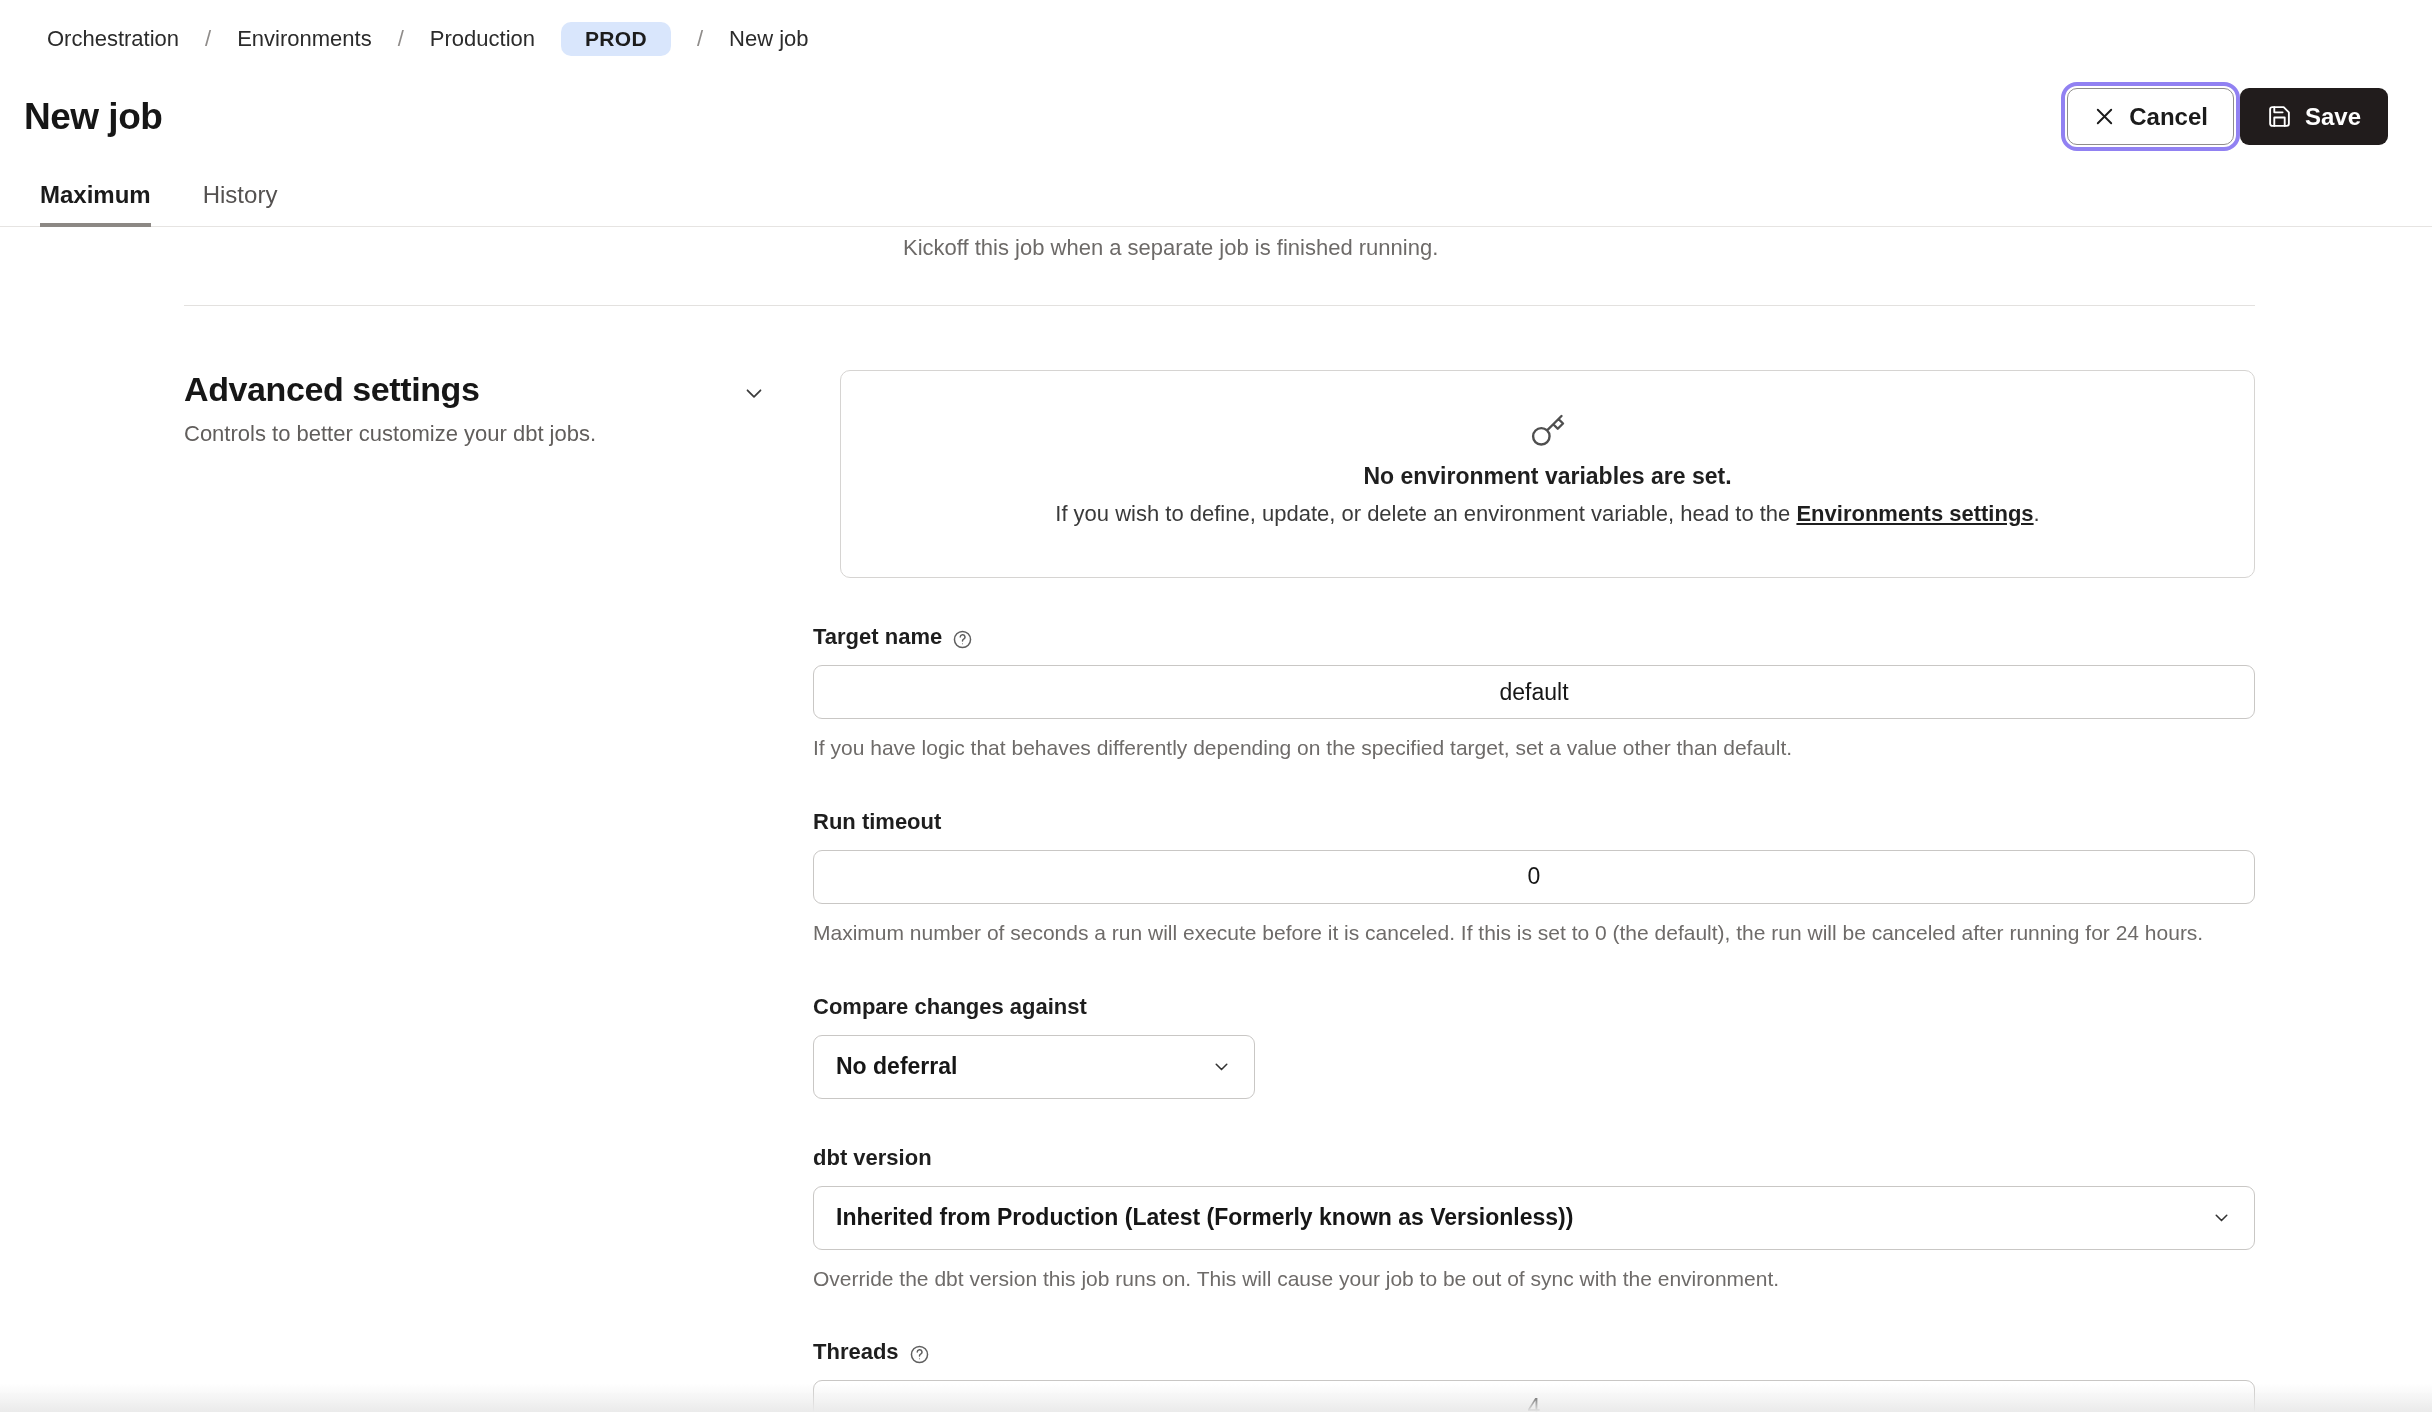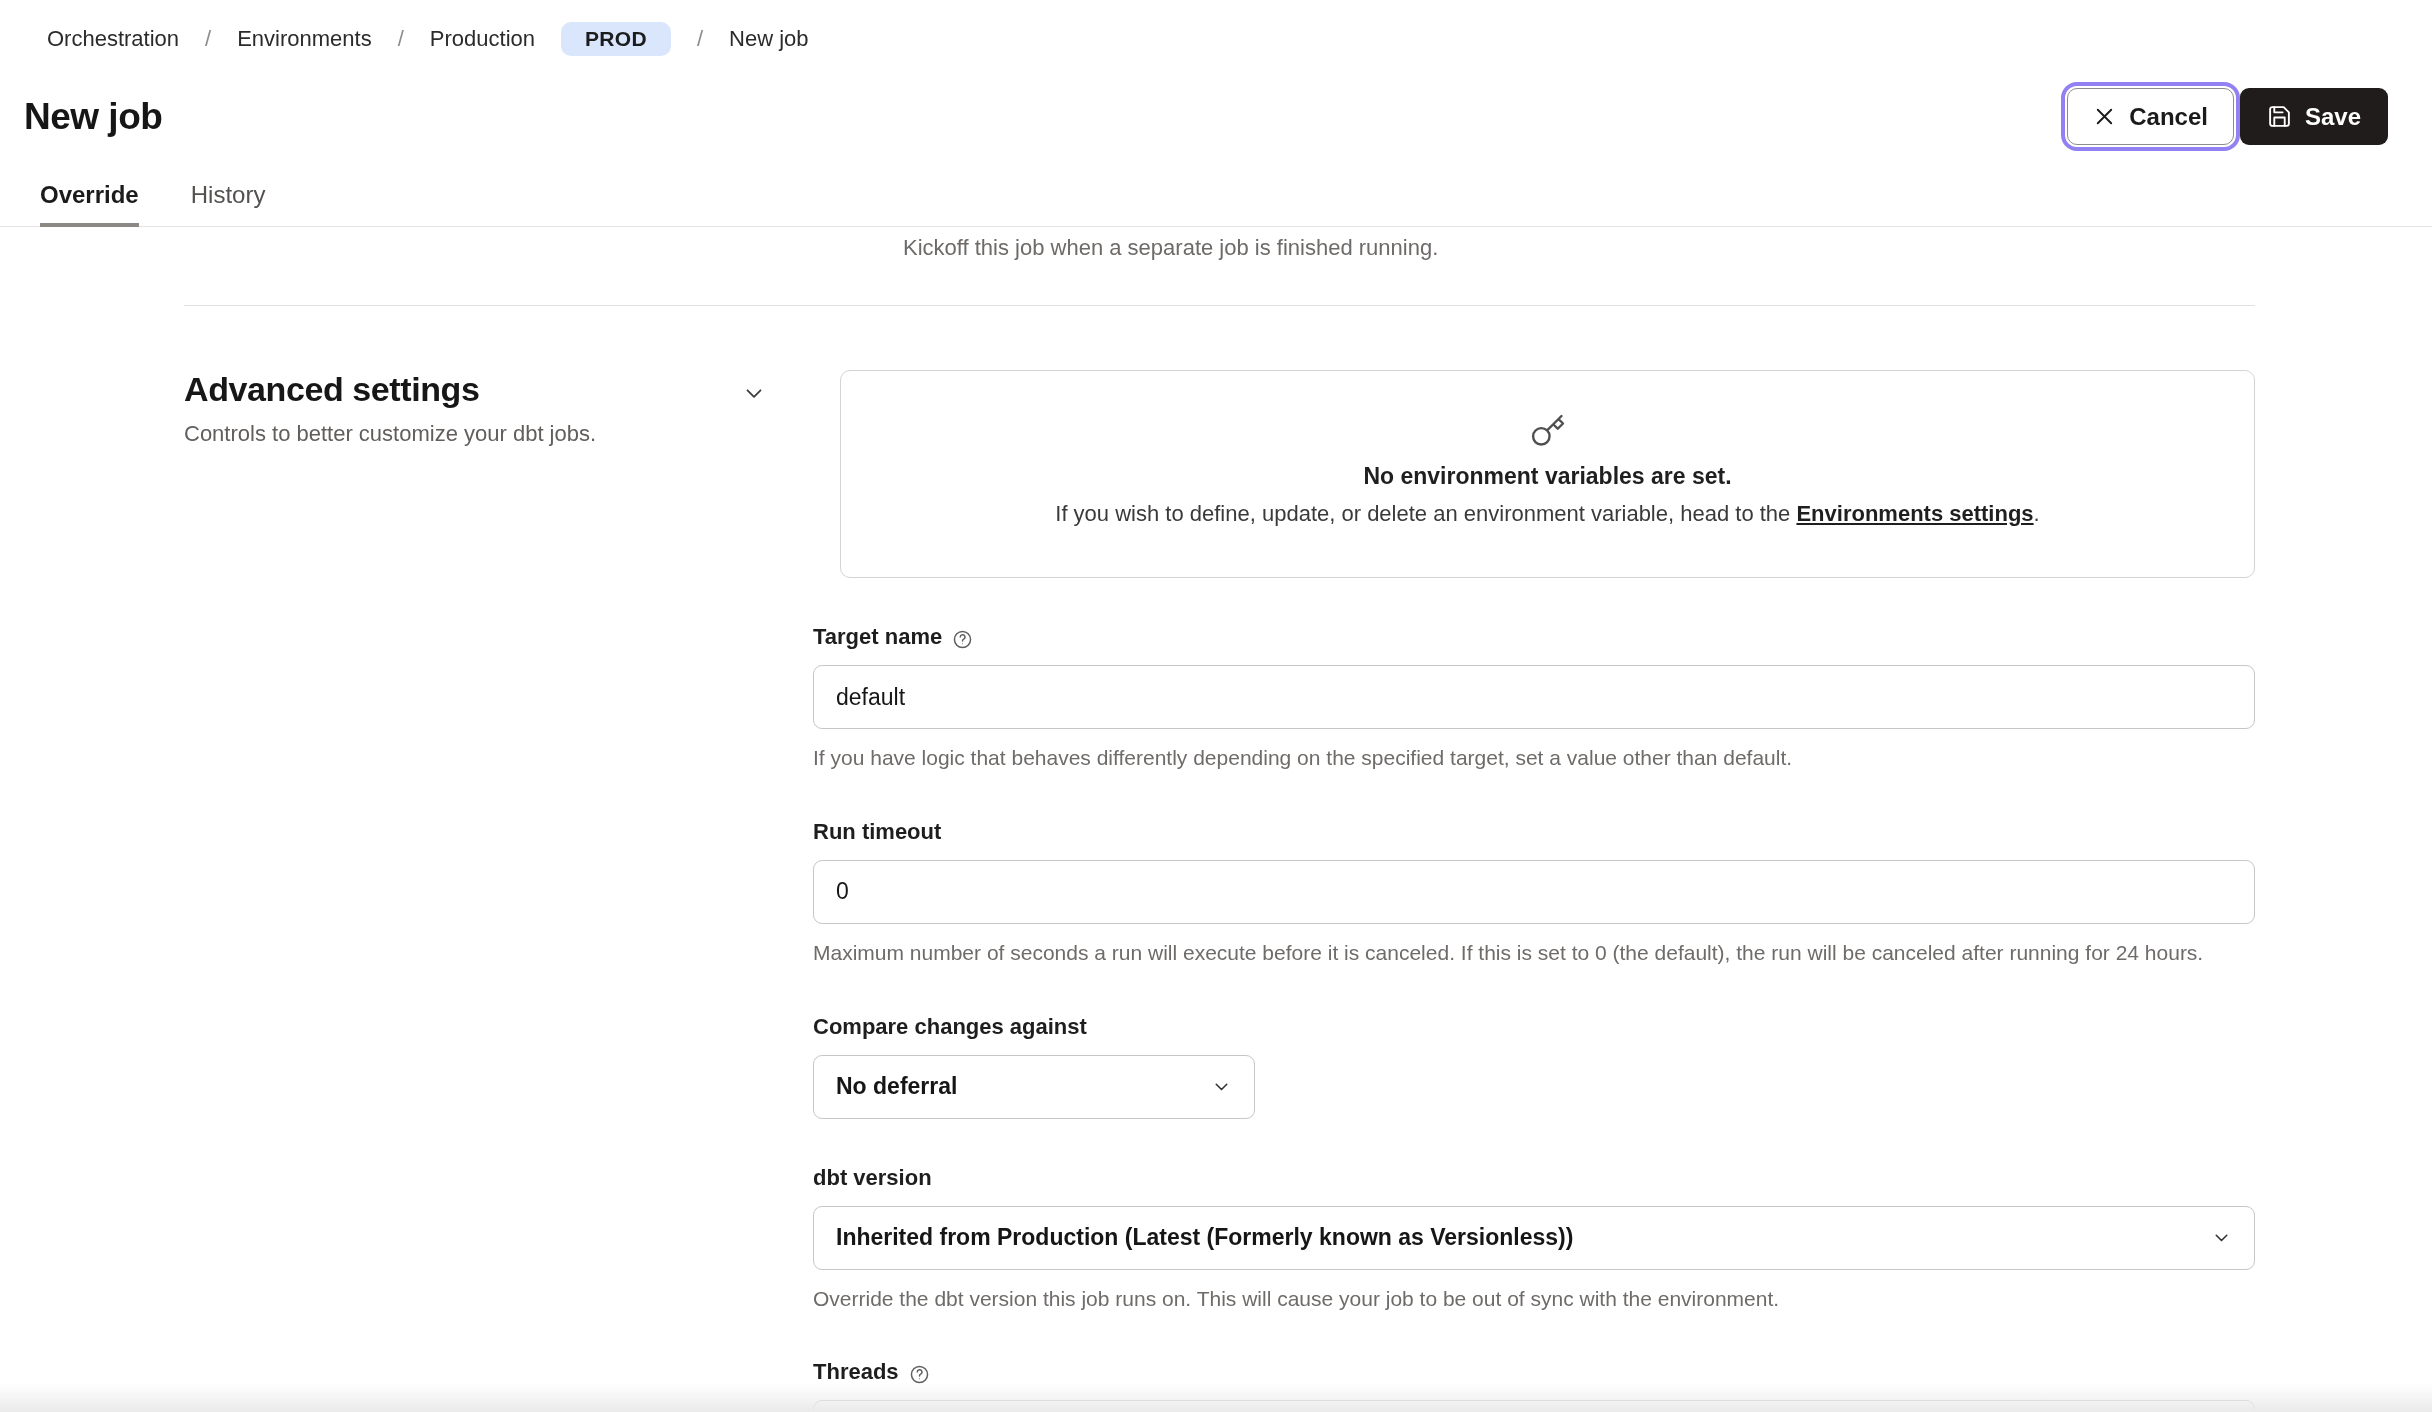--- a/index.html
+++ b/index.html
@@ -165,30 +165,31 @@
     gap: 10px;
     font-size: 22px;
     font-weight: 700;
     color: #1e1e1e;
   }
   .help-icon { color: #5f5f5f; cursor: pointer; display: inline-flex; }
   .text-input {
     display: block;
     margin-top: 15px;
     width: 100%;
-    height: 64px;
+    height: 54px;
     border: 1px solid #c9c7c5;
     border-radius: 9px;
     padding: 0 22px;
     font-size: 23px;
     color: #161616;
     box-sizing: border-box;
     font-family: inherit;
     background: #fff;
     outline: none;
+    text-align: center;
   }
   .fhelp {
     margin: 14px 0 0;
     font-size: 21px;
     color: #6e6b69;
     line-height: 1.42;
   }
   .select {
     margin-top: 15px;
     height: 64px;
@@ -252,21 +253,21 @@
               <polyline points="17 21 17 13 7 13 7 21"></polyline>
               <polyline points="7 3 7 8 15 8"></polyline>
             </svg>
         </span>
         <span>Save</span>
       </button>
     </div>
   </div>
 
   <div class="tabbar">
-    <div class="tab active">Override</div>
+    <div class="tab active">Maximum</div>
     <div class="tab">History</div>
   </div>
 
   <div class="scroll-hint">Kickoff this job when a separate job is finished running.</div>
 
   <hr class="divider">
 
   <section class="advanced">
     <div class="adv-left">
       <div class="heading-row">

